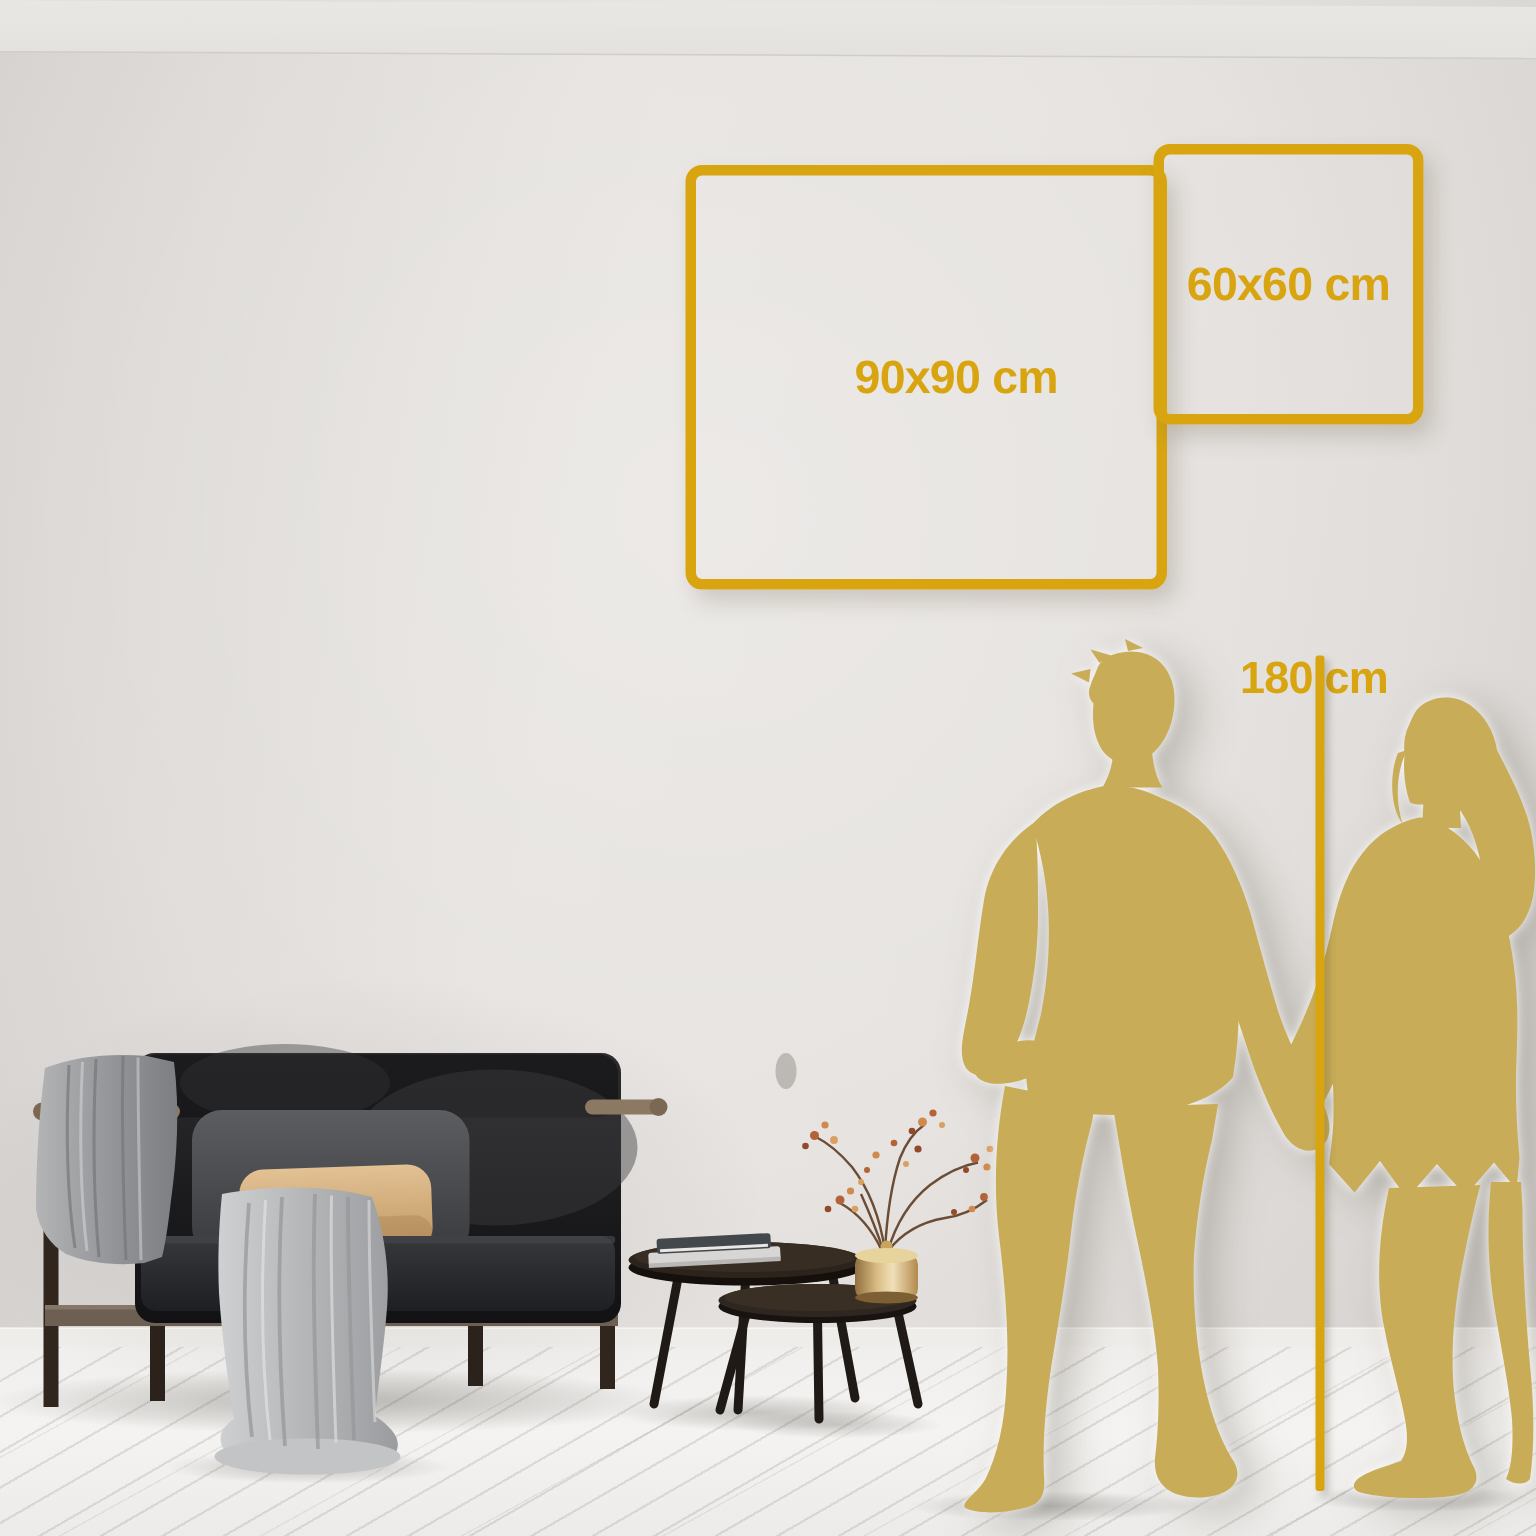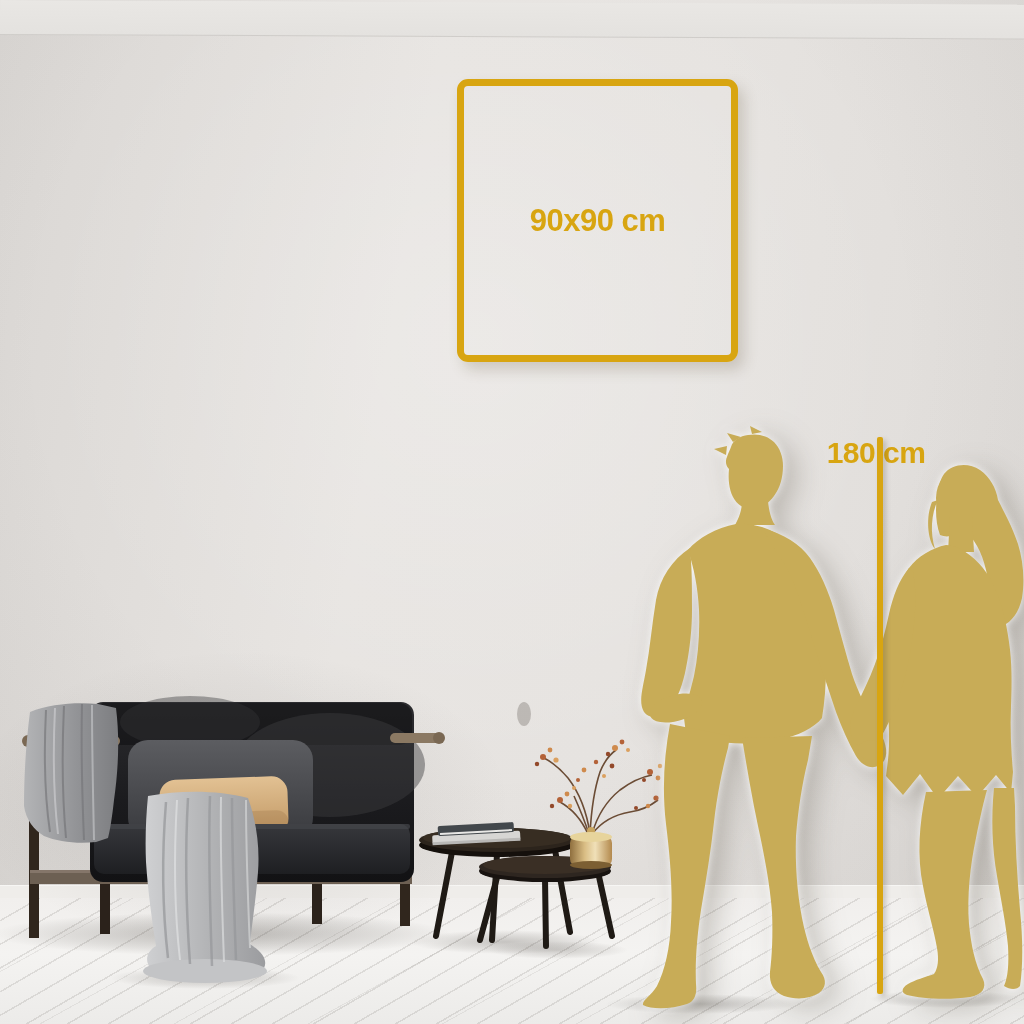--- a/index.html
+++ b/index.html
@@ -23,21 +23,21 @@
           repeating-linear-gradient(150deg, rgba(0,0,0,0) 0px, rgba(0,0,0,0) 19px, rgba(105,100,94,0.16) 19px, rgba(105,100,94,0.16) 20.5px),
           repeating-linear-gradient(151deg, rgba(0,0,0,0) 0px, rgba(0,0,0,0) 64px, rgba(105,100,94,0.10) 64px, rgba(105,100,94,0.10) 65px),
           linear-gradient(180deg,#f1efed 0%,#f4f3f1 45%,#ecebe9 100%);}
 
   
   .frame{position:absolute;border:7px solid var(--gold,#d8a511);border-radius:11px;
          box-shadow:6px 8px 14px rgba(100,88,58,0.22);
          display:flex;align-items:center;justify-content:center;}
   .frame-label{color:var(--gold,#d8a511);font-weight:bold;font-size:31px;letter-spacing:-0.5px;}
   .f120{left:51px;top:97px;width:355px;height:356px;}
-  .f90{left:457px;top:79px;width:267px;height:269px;}
+  .f90{left:457px;top:110px;width:267px;height:269px;padding-left:40px;}
   .f60{left:769px;top:96px;width:166px;height:173px;}
 
   
   .ruler-label{position:absolute;left:876px;top:400px;transform:translateX(-50%);
         color:var(--gold,#d8a511);font-weight:bold;font-size:30px;letter-spacing:-0.5px;white-space:nowrap;margin-top:36px;}
   .ruler-line{position:absolute;left:877px;top:437px;width:6px;height:557px;
         background:var(--gold,#d8a511);border-radius:2px;
         box-shadow:3px 3px 5px rgba(80,70,50,0.25);}
 
   .scene-svg{position:absolute;left:0;top:0;width:1024px;height:1024px;}
@@ -242,17 +242,20 @@
         <ellipse cx="871" cy="750" rx="13" ry="10"></ellipse>
         <path d="M926 792 C919 824 917 856 923 886 C927 908 934 930 937 948 C939 960 938 968 934 974 C925 977 915 980 908 984 C901 988 901 993 907 995 C922 999 950 1000 970 997 C982 995 987 988 983 979 C975 964 971 945 969 924 C967 896 970 866 976 838 C980 818 984 800 987 790 Z"></path>
         <path d="M994 788 C991 818 992 848 997 876 C1001 900 1006 924 1008 946 C1009 964 1008 977 1004 986 C1010 990 1017 990 1020 986 C1023 966 1023 940 1020 910 C1017 876 1015 840 1015 806 L1014 788 Z"></path>
       </g>
     </g>
   </svg>
 
   <div class="frame f90">
     <span class="frame-label">90x90 cm</span>
   </div>
+  <div class="frame f60">
+    <span class="frame-label">60x60 cm</span>
+  </div>
 
   <div class="ruler-label">180 cm</div>
   <div class="ruler-line"></div>
 
 </div>
 
 </body></html>

